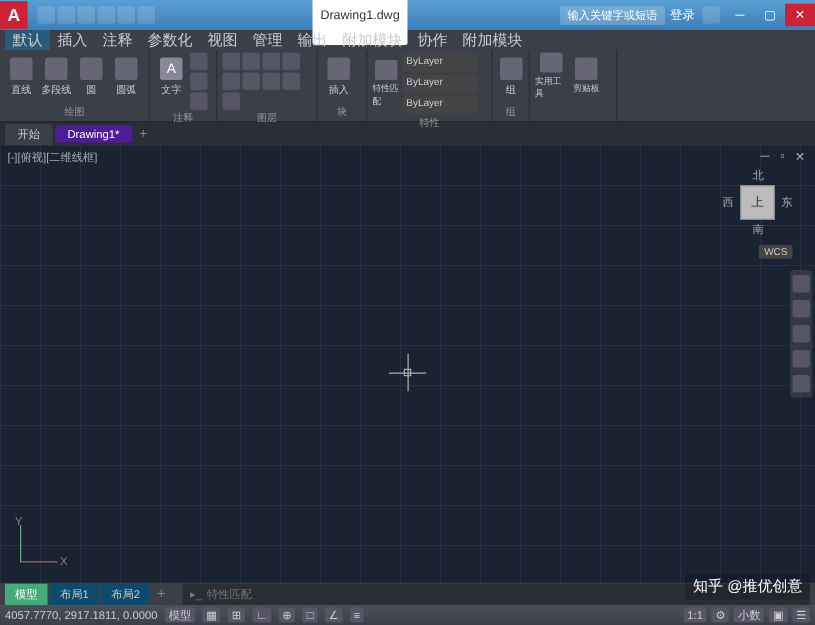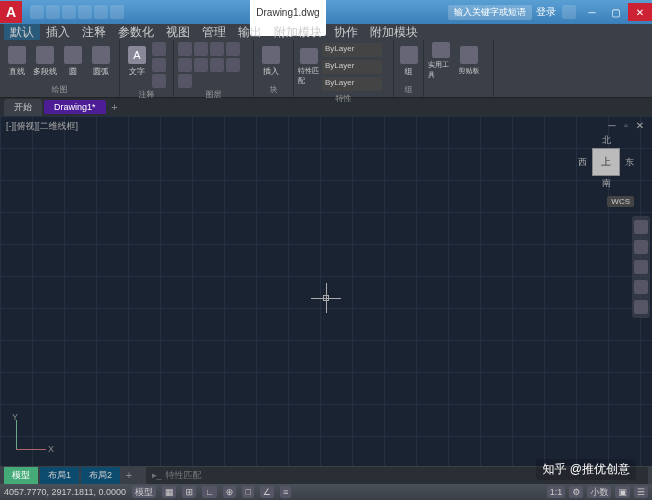--- a/index.html
+++ b/index.html
@@ -55,21 +55,21 @@
 .navbar{position:absolute;right:2px;top:100px;width:18px;background:rgba(60,65,75,.7);border-radius:3px;padding:4px 0;display:flex;flex-direction:column;gap:6px;align-items:center}
 .nav-btn{width:14px;height:14px;background:#556;border-radius:2px}
 .layout-tabs{height:18px;background:#3a3f48;display:flex;align-items:center;padding:0 4px;gap:2px}
 .layout-tab{padding:2px 8px;font-size:9px;color:#ccc;background:#0c4a6e}
 .layout-tab.active{background:#4a7;color:#fff}
 .cmd-line{flex:1;margin-left:8px;background:#2a2e35;font-size:9px;color:#777;padding:2px 6px;display:flex;align-items:center;gap:4px}
 .status{height:16px;background:linear-gradient(#4a5058,#3a3f48);display:flex;align-items:center;font-size:9px;color:#ccc;padding:0 4px;gap:6px}
 .coords{min-width:120px}
 .status-btn{padding:0 3px;background:#556;border-radius:2px;height:12px;display:flex;align-items:center}
 .status-right{margin-left:auto;display:flex;gap:4px;align-items:center}
-.zhihu{position:absolute;right:16px;bottom:20px;font-size:12px;color:#fff;background:rgba(0,0,0,.15);padding:2px 6px;border-radius:3px}
+.zhihu{position:absolute;right:4px;bottom:20px;font-size:12px;color:#fff;background:rgba(0,0,0,.15);padding:2px 6px;border-radius:3px}
 </style>
 </head>
 <body>
 
 <div class="titlebar">
   <div class="app-icon">A</div>
   <div class="qat">
     <div class="qat-btn"></div>
     <div class="qat-btn"></div>
     <div class="qat-btn"></div>

